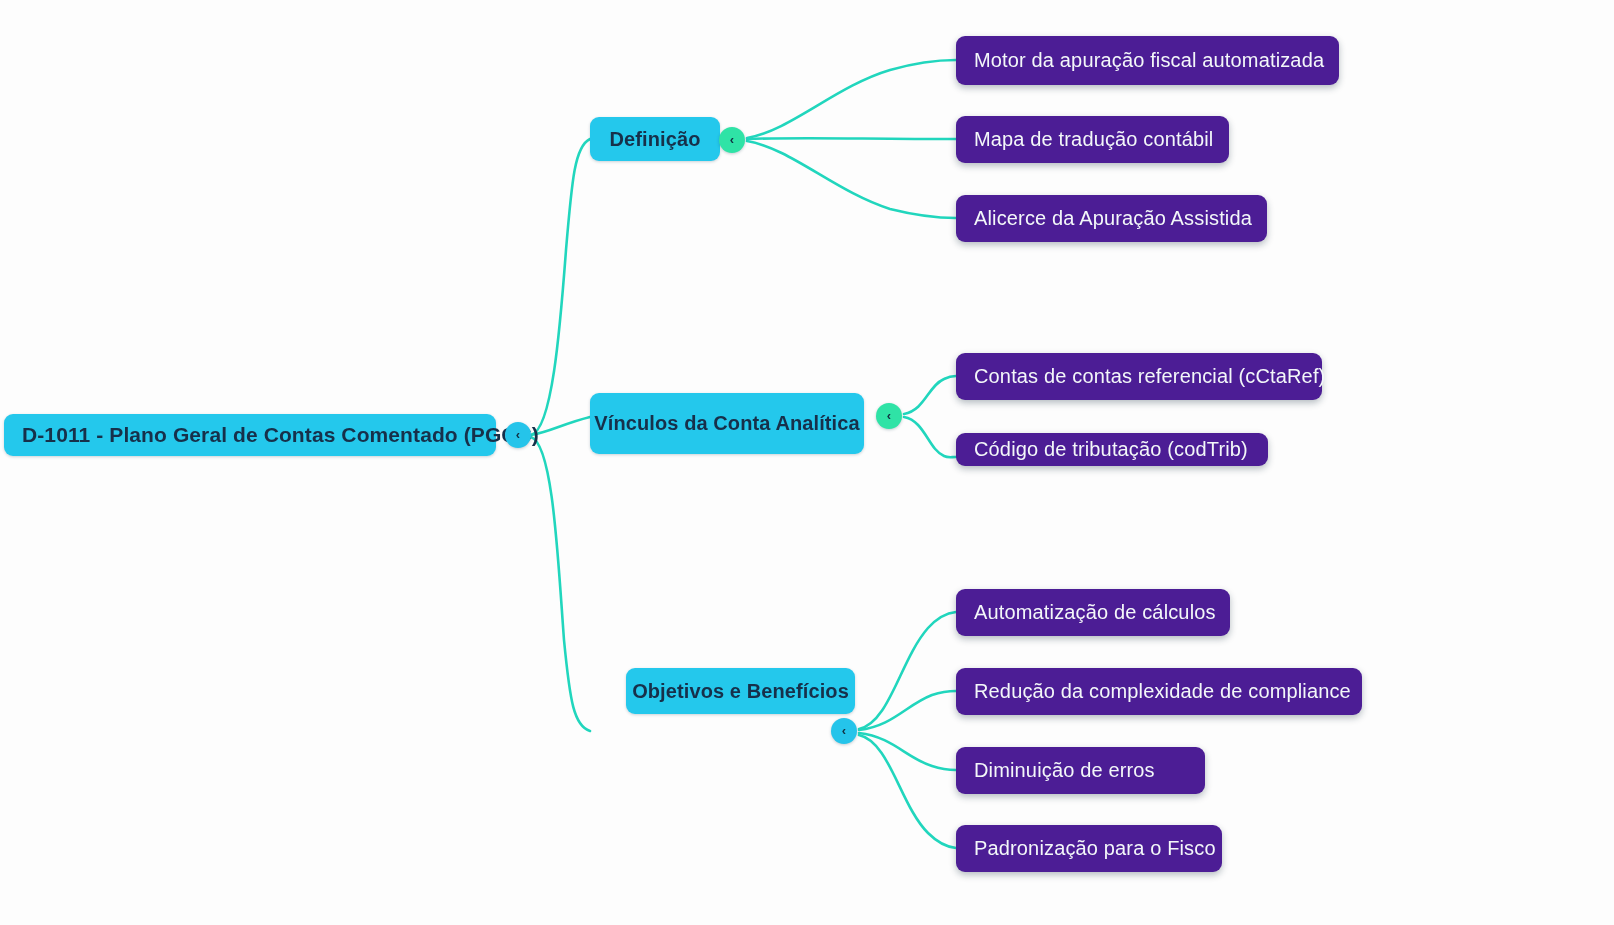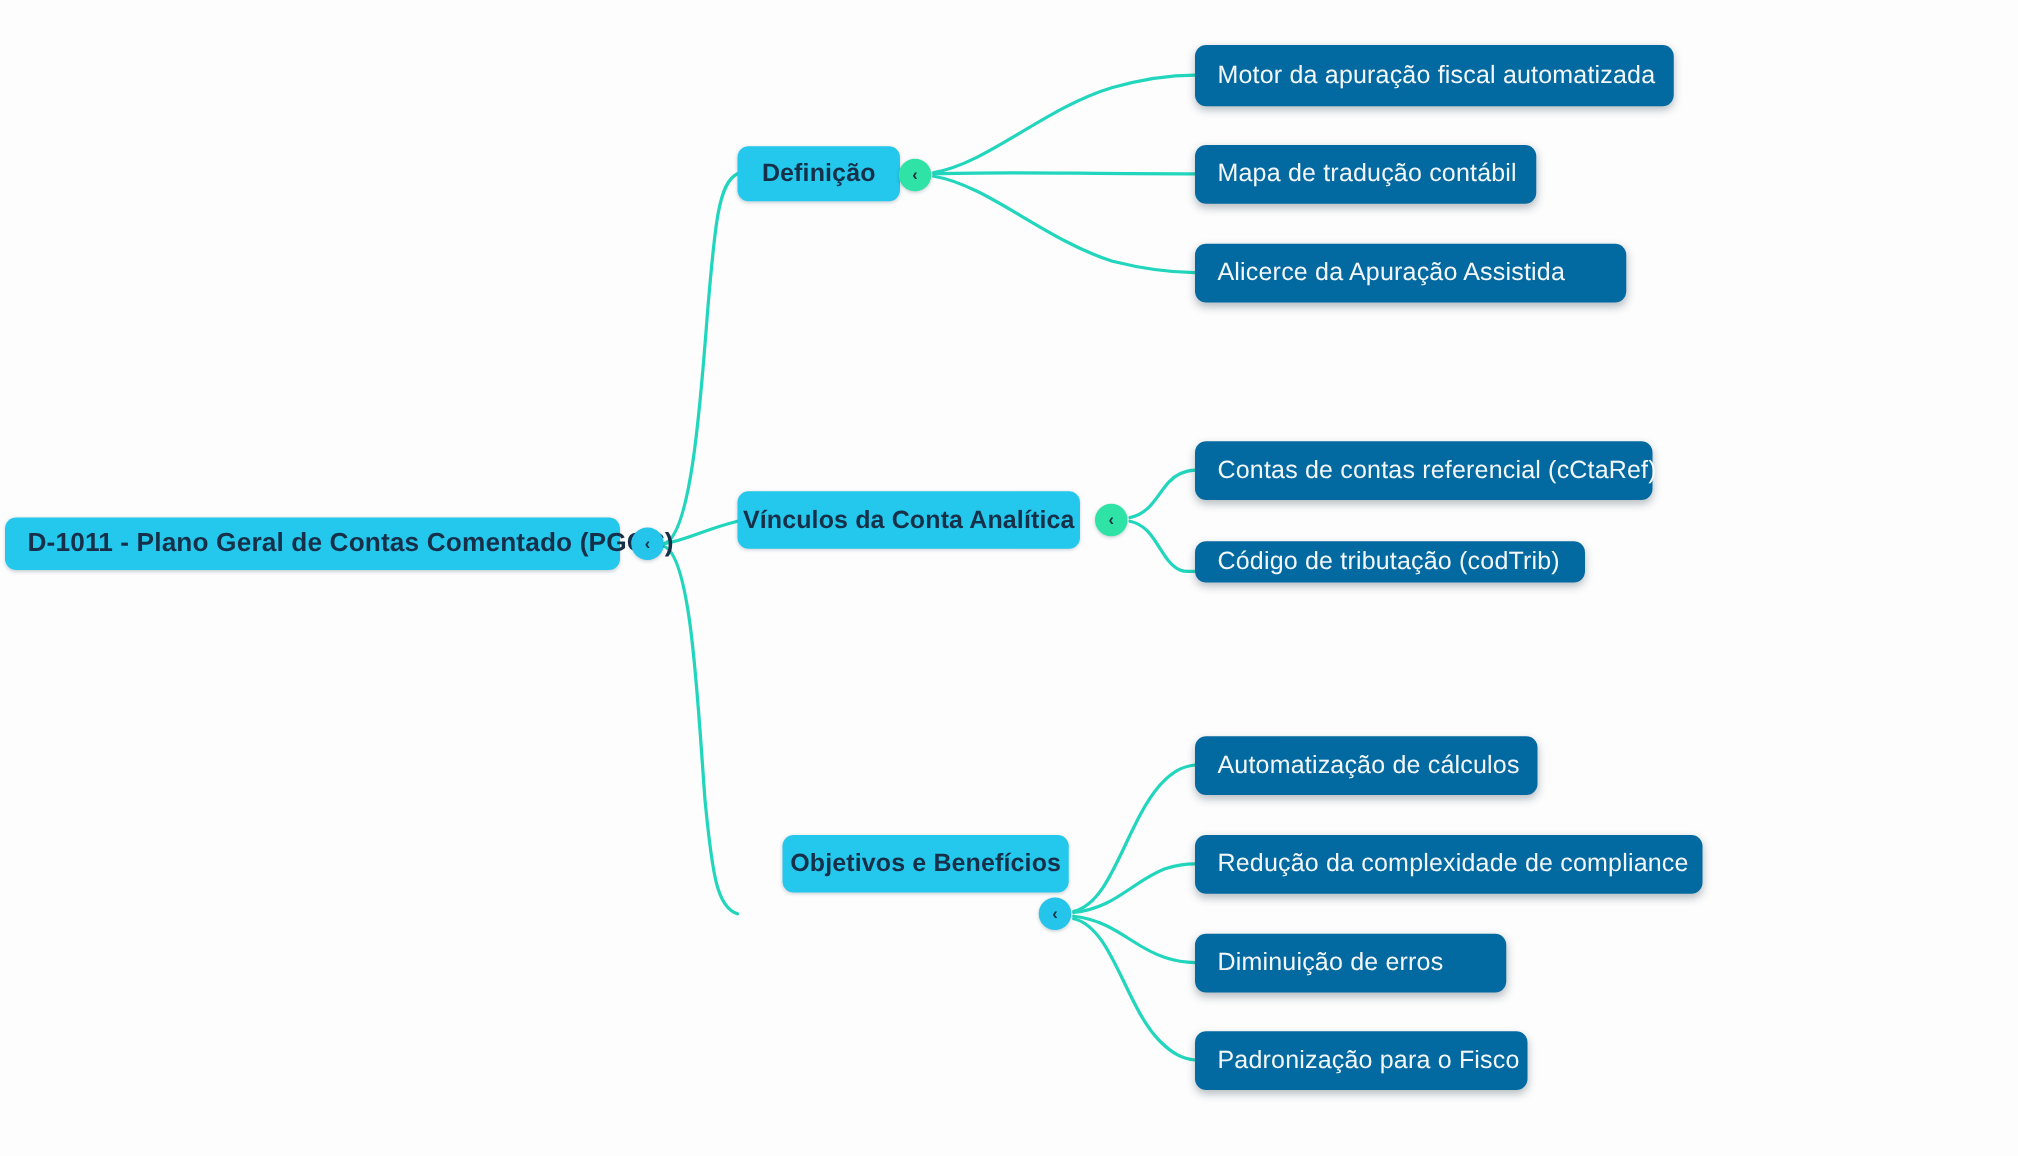--- a/index.html
+++ b/index.html
@@ -47,21 +47,21 @@
   .node-root {
     font-size: 21px;
     padding: 0 18px;
   }
   .node-branch {
     font-size: 20px;
     padding: 0 18px;
     justify-content: center;
   }
   .node-leaf {
-    background: #0369a1;
+    background: #4c1d95;
     color: #f3f7f9;
     border-radius: 9px;
     font-size: 20px;
     padding: 4px 18px;
     font-weight: 400;
     letter-spacing: .15px;
     box-shadow: 0 3px 7px rgba(15,40,55,.30);
   }
   .toggle {
     position: absolute;
@@ -114,24 +114,24 @@
       </div>
       <div class="toggle toggle-green" style="left: 719px; top: 127px;">
         <span>‹</span>
       </div>
       <div class="node node-leaf" style="left: 956px; top: 36px; width: 383px; height: 49px;">
         <span>Motor da apuração fiscal automatizada</span>
       </div>
       <div class="node node-leaf" style="left: 956px; top: 116px; width: 273px; height: 47px; text-align: center;">
         <span>Mapa de tradução contábil</span>
       </div>
-      <div class="node node-leaf" style="left: 956px; top: 195px; width: 345px; height: 47px;">
+      <div class="node node-leaf" style="left: 956px; top: 195px; width: 311px; height: 47px;">
         <span>Alicerce da Apuração Assistida</span>
       </div>
-      <div class="node node-branch" style="left: 590px; top: 393px; width: 274px; height: 46px;">
+      <div class="node node-branch" style="left: 590px; top: 393px; width: 274px; height: 61px;">
         <span>Vínculos da Conta Analítica</span>
       </div>
       <div class="toggle toggle-green" style="left: 876px; top: 403px;">
         <span>‹</span>
       </div>
       <div class="node node-leaf" style="left: 956px; top: 353px; width: 366px; height: 47px;">
         <span>Contas de contas referencial (cCtaRef)</span>
       </div>
       <div class="node node-leaf" style="left: 956px; top: 433px; width: 312px; height: 33px;">
         <span>Código de tributação (codTrib)</span>

